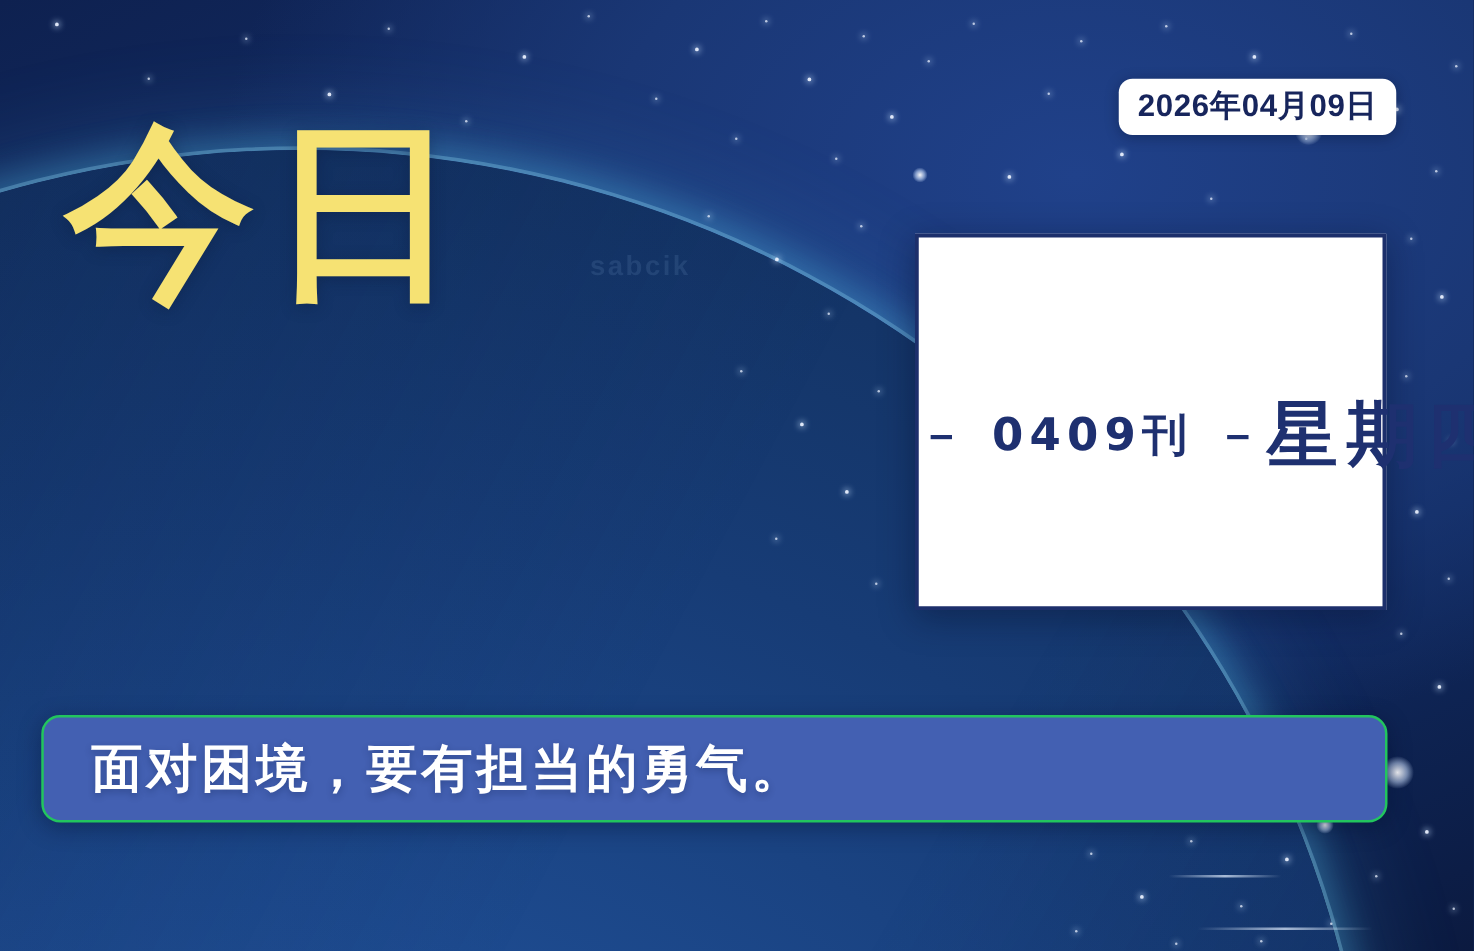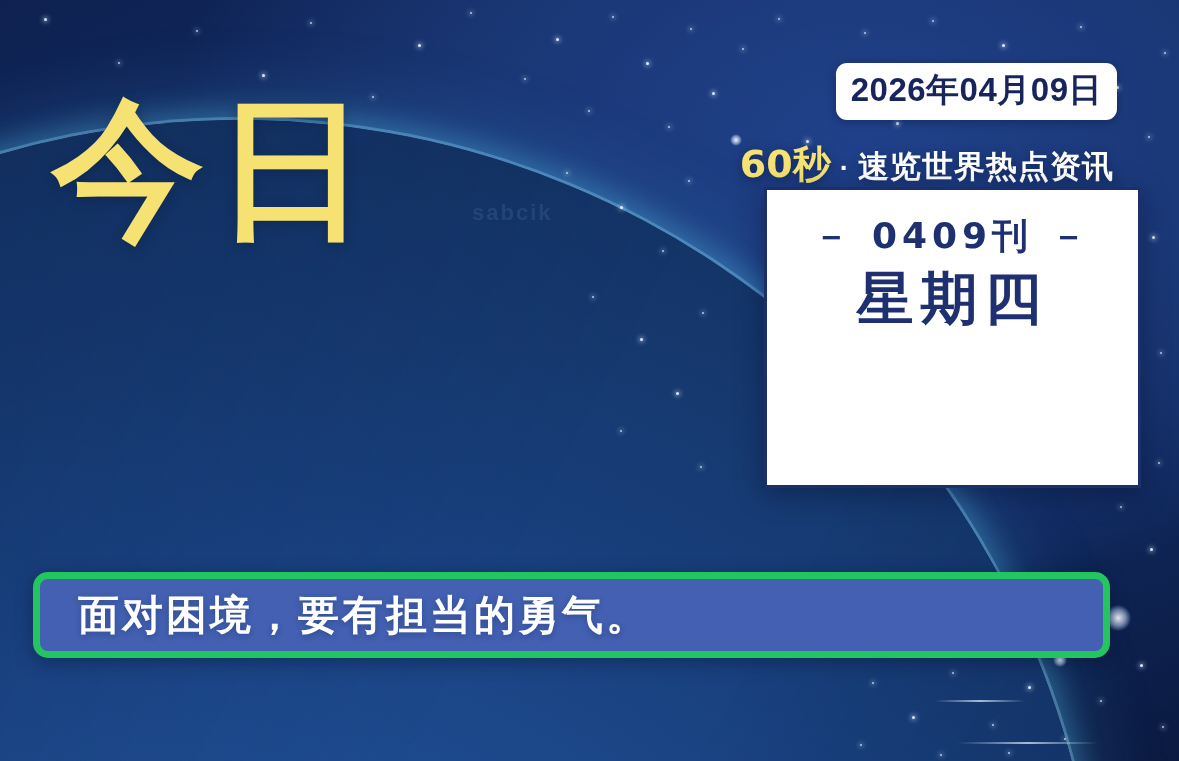--- a/index.html
+++ b/index.html
@@ -152,21 +152,21 @@
     margin-top:12px;
     text-shadow:0 3px 14px rgba(10,25,60,.42);
   }
 
   
   .date-pill {
     position:absolute;
     right:62px; top:63px;
     background:#ffffff;
     color:#17255c;
-    font-size:33px;
+    font-size:25px;
     font-weight:700;
     letter-spacing:.5px;
     padding:5px 15px 7px;
     border-radius:11px;
     white-space:nowrap;
     box-shadow:0 2px 10px rgba(4,12,38,.35);
   }
 
   
   .tagline {
@@ -194,26 +194,26 @@
     color:#ffffff;
     font-size:31px;
     font-weight:900;
     letter-spacing:1px;
     font-family:"DejaVu Sans","Liberation Sans",sans-serif;
   }
 
   
   .info-card {
     position:absolute;
-    left:764px; top:187px;
+    left:732px; top:187px;
     width:377px; height:301px;
     background:#ffffff;
     border:3px solid #1c2f6b;
     display:flex;
-    flex-direction:column;
+    flex-direction:row;
     align-items:center;
     justify-content:flex-start;
     padding-top:22px;
     box-shadow:0 6px 26px rgba(4,12,40,.40);
   }
   .card-issue {
     color:#1e3070;
     font-size:36px;
     font-weight:900;
     letter-spacing:5px;
@@ -237,21 +237,21 @@
     font-family:"DejaVu Sans","Liberation Sans",sans-serif;
     white-space:nowrap;
   }
 
   
   .quote-bar {
     position:absolute;
     left:33px; top:572px;
     width:1077px; height:86px;
     background:#4360b2;
-    border:7px solid #22c55e;
+    border:2px solid #22c55e;
     border-radius:15px;
     display:flex;
     align-items:center;
     padding-left:38px;
     box-shadow:0 4px 18px rgba(5,14,42,.38);
   }
   .quote-text {
     color:#ffffff;
     font-size:41px;
     font-weight:900;
@@ -348,25 +348,20 @@
     </div>
 
   <div class="watermark">sabcik</div>
 
   <div class="masthead">
     <div class="mast-line mast-top">今日</div>
   </div>
 
   <div class="date-pill">2026年04月09日</div>
 
-  <div class="tagline">
-    <span class="tag-60">60秒</span>
-    <span class="tag-dot">·</span>
-    <span class="tag-rest">速览世界热点资讯</span>
-  </div>
 
   <div class="info-card">
     <div class="card-issue">－ 0409刊 －</div>
     <div class="card-weekday">星期四</div>
   </div>
 
   <div class="quote-bar">
     <span class="quote-text">面对困境，要有担当的勇气。</span>
   </div>
 

